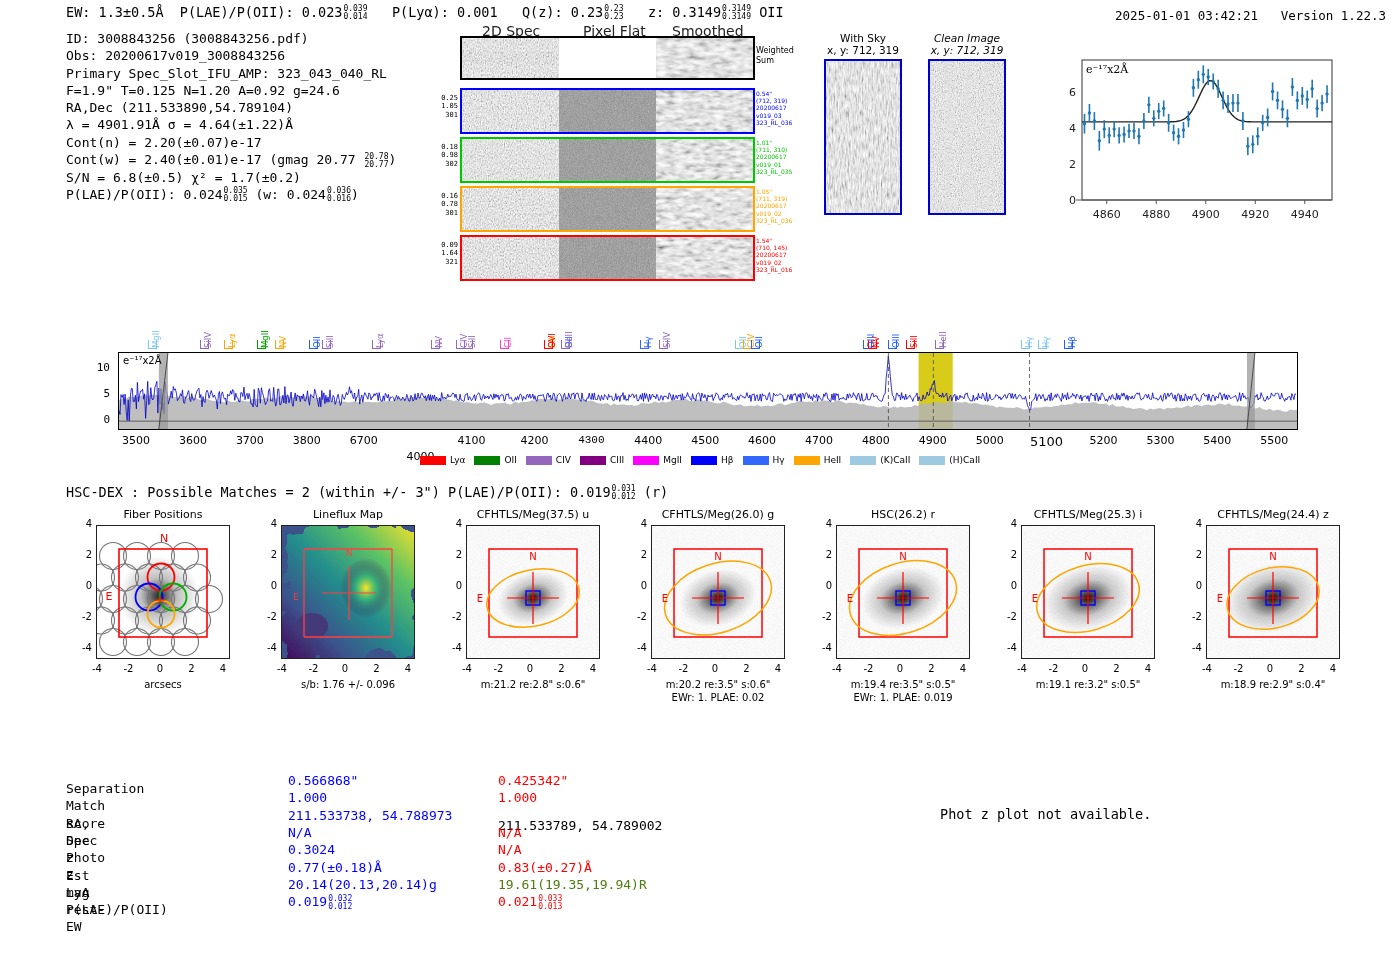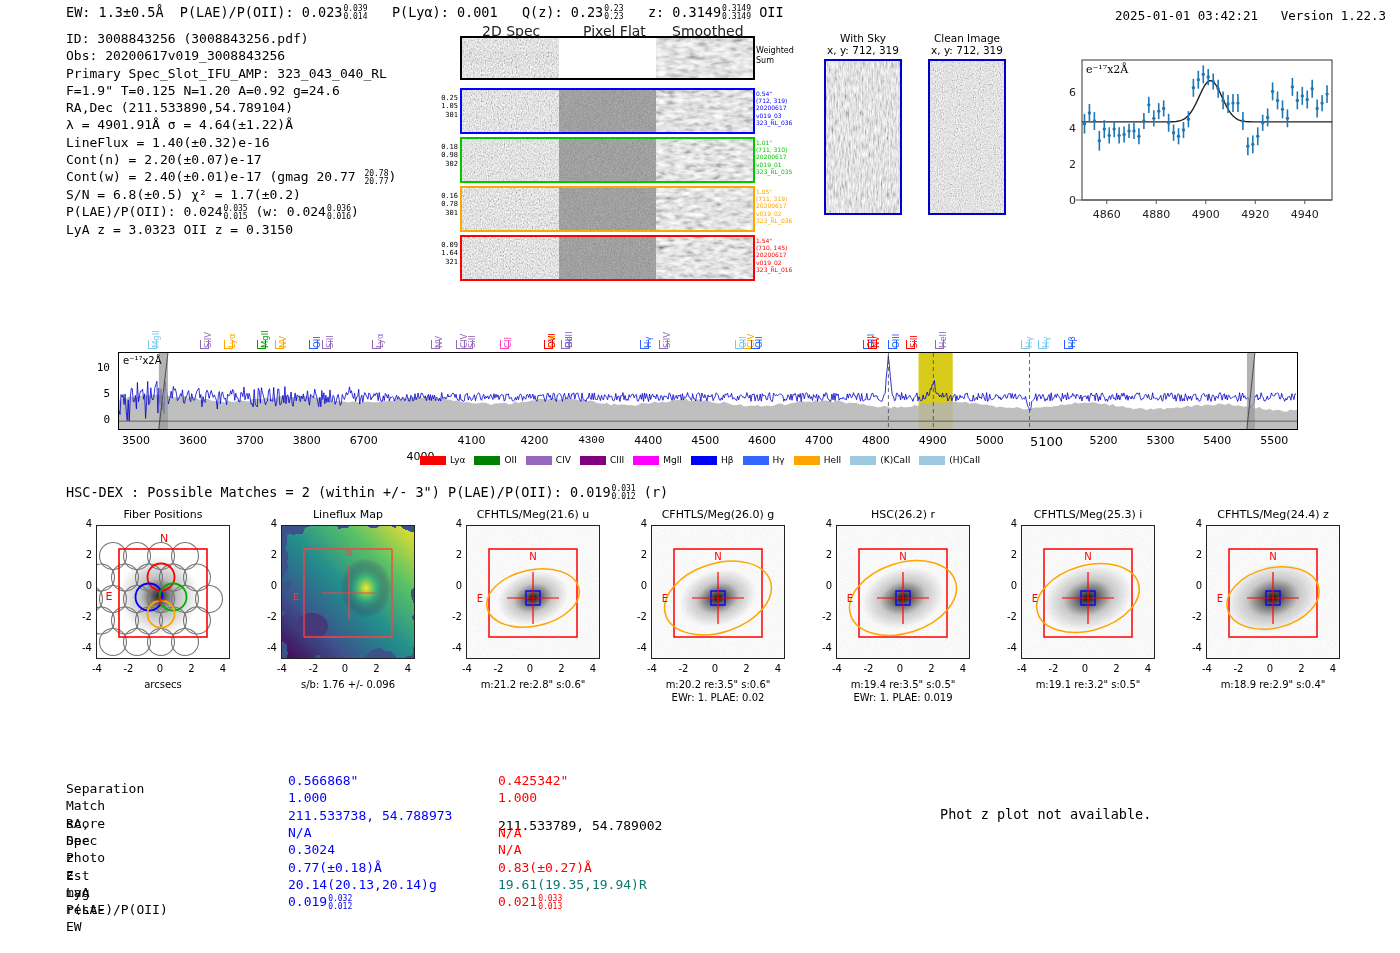--- a/index.html
+++ b/index.html
@@ -68,30 +68,28 @@
   <span>Version 1.22.3</span>
 </div>
 
 <div class="abs" id="info">
   <div>ID: 3008843256 (3008843256.pdf)</div>
   <div>Obs: 20200617v019_3008843256</div>
   <div>Primary Spec_Slot_IFU_AMP: 323_043_040_RL</div>
   <div>F=1.9"  T=0.125  N=1.20  A=0.92  g=24.6</div>
   <div>RA,Dec (211.533890,54.789104)</div>
   <div>λ = 4901.91Å  σ = 4.64(±1.22)Å</div>
-  <div>LineFlux = 1.40(±0.32)e-16</div>
   <div>Cont(n) = 2.20(±0.07)e-17</div>
   <div class="nowrap">
     <span>Cont(w) = 2.40(±0.01)e-17 (gmag 20.77 </span><sup class="fr"><span>20.78</span><span>20.77</span></sup><span>)</span>
   </div>
   <div>S/N = 6.8(±0.5)  χ² = 1.7(±0.2)</div>
   <div class="nowrap">
     <span>P(LAE)/P(OII): </span><span>0.024</span><sup class="fr"><span>0.035</span><span>0.015</span></sup><span> (w: </span><span>0.024</span><sup class="fr"><span>0.036</span><span>0.016</span></sup><span>)</span>
   </div>
-  <div>LyA z = 3.0323  OII z = 0.3150</div>
 </div>
 
 <div class="abs" id="spec2d">
   <div class="colhdr sans" style="left:22px;">2D Spec</div>
   <div class="colhdr sans" style="left:123px;">Pixel Flat</div>
   <div class="colhdr sans" style="left:212px;">Smoothed</div>
 
   <div class="specrow" style="border:2px solid #000;height:44px;">
     <div class="cell" style="width:33.3%;"><svg width="100%" height="100%" viewBox="0 0 100 44" preserveAspectRatio="none">
           <defs>
@@ -372,21 +370,21 @@
               <feFuncR type="linear" slope="1.5" intercept="-0.2"></feFuncR>
               <feFuncG type="linear" slope="1.5" intercept="-0.2"></feFuncG>
               <feFuncB type="linear" slope="1.5" intercept="-0.2"></feFuncB>
             </feComponentTransfer>
           </filter>
         </defs>
         <rect width="78" height="156" filter="url(#ws)"></rect>
       </svg>
   </div>
 </div>
-<div class="abs" style="top:32px;left:928px;">
+<div class="abs" style="top:32px;left:928px;font-style:italic;">
   <div class="sans" style="font-size:10.5px;text-align:center;width:78px;">Clean Image</div>
   <div class="sans" style="font-size:10.5px;text-align:center;width:78px;">x, y: 712, 319</div>
   <div style="width:78px;height:156px;border:2px solid #0000cc;box-sizing:border-box;margin-top:3px;">
     <svg width="100%" height="100%" viewBox="0 0 78 156" preserveAspectRatio="none">
         <defs>
           <filter id="ci">
             <feTurbulence type="fractalNoise" baseFrequency="0.9 0.75" numOctaves="2" seed="5"></feTurbulence>
             <feColorMatrix type="saturate" values="0"></feColorMatrix>
             <feComponentTransfer>
               <feFuncR type="linear" slope="1.3" intercept="-0.1"></feFuncR>
@@ -778,21 +776,21 @@
       <div class="abs tick sans" style="left: 0px; width: 24px; text-align: right; top: 103px;">-2</div>
       <div class="abs tick sans" style="left: 0px; width: 24px; text-align: right; top: 134px;">-4</div>
       <div class="abs tick sans" style="left: 16px; width: 26px; text-align: center; top: 155px;">-4</div>
       <div class="abs tick sans" style="left: 47.5px; width: 26px; text-align: center; top: 155px;">-2</div>
       <div class="abs tick sans" style="left: 79px; width: 26px; text-align: center; top: 155px;">0</div>
       <div class="abs tick sans" style="left: 110.5px; width: 26px; text-align: center; top: 155px;">2</div>
       <div class="abs tick sans" style="left: 142px; width: 26px; text-align: center; top: 155px;">4</div>
       <div class="abs cut-cap sans" style="left: 0px; width: 190px; top: 171px;">s/b: 1.76 +/- 0.096</div>
     </div>
     <div class="abs" style="left: 438px; top: 0px; width: 165px;">
-      <div class="cut-title sans" style="width: 134px; margin-left: 28px;">CFHTLS/Meg(21.6) u</div>
+      <div class="cut-title sans" style="width: 134px; margin-left: 28px;">CFHTLS/Meg(37.5) u</div>
       <div class="abs" style="left: 28px; top: 17px; width: 134px; height: 134px; border: 1px solid rgb(34, 34, 34); box-sizing: border-box; overflow: hidden; background: rgb(255, 255, 255);"><svg width="134" height="134" viewBox="0 0 134 134">
           <defs>
             <filter id="if2">
               <feTurbulence type="fractalNoise" baseFrequency="0.9" numOctaves="2" seed="13"></feTurbulence>
               <feColorMatrix type="saturate" values="0"></feColorMatrix>
               <feComponentTransfer>
                 <feFuncR type="linear" slope="0.35" intercept="0.72"></feFuncR>
                 <feFuncG type="linear" slope="0.35" intercept="0.72"></feFuncG>
                 <feFuncB type="linear" slope="0.35" intercept="0.72"></feFuncB>
               </feComponentTransfer>
@@ -1014,16 +1012,16 @@
     <div class="abs mono nowrap" style="left: 222px; top: 69.2px; color: rgb(0, 0, 255);">0.3024</div>
     <div class="abs mono nowrap" style="left: 222px; top: 86.5px; color: rgb(0, 0, 255);">0.77(±0.18)Å</div>
     <div class="abs mono nowrap" style="left: 222px; top: 103.8px; color: rgb(0, 0, 255);">20.14(20.13,20.14)g</div>
     <div class="abs mono nowrap" style="left: 222px; top: 121.1px; color: rgb(0, 0, 255);"><span>0.019</span><sup class="fr"><span>0.032</span><span>0.012</span></sup></div>
     <div class="abs mono nowrap" style="left: 432px; top: 0px; color: rgb(255, 0, 0);">0.425342"</div>
     <div class="abs mono nowrap" style="left: 432px; top: 17.3px; color: rgb(255, 0, 0);">1.000</div>
     <div class="abs mono nowrap" style="left: 432px; top: 24px; color: #000000; margin-top: 21px;">211.533789, 54.789002</div>
     <div class="abs mono nowrap" style="left: 432px; top: 51.9px; color: rgb(255, 0, 0);">N/A</div>
     <div class="abs mono nowrap" style="left: 432px; top: 69.2px; color: rgb(255, 0, 0);">N/A</div>
     <div class="abs mono nowrap" style="left: 432px; top: 86.5px; color: rgb(255, 0, 0);">0.83(±0.27)Å</div>
-    <div class="abs mono nowrap" style="left: 432px; top: 103.8px; color: #0f766e;">19.61(19.35,19.94)R</div>
+    <div class="abs mono nowrap" style="left: 432px; top: 103.8px; color: #4d7c0f;">19.61(19.35,19.94)R</div>
     <div class="abs mono nowrap" style="left: 432px; top: 121.1px; color: rgb(255, 0, 0);"><span>0.021</span><sup class="fr"><span>0.033</span><span>0.013</span></sup></div>
   </div>
 <div class="abs" id="nophotz">Phot z plot not available.</div>
 
 </body></html>

